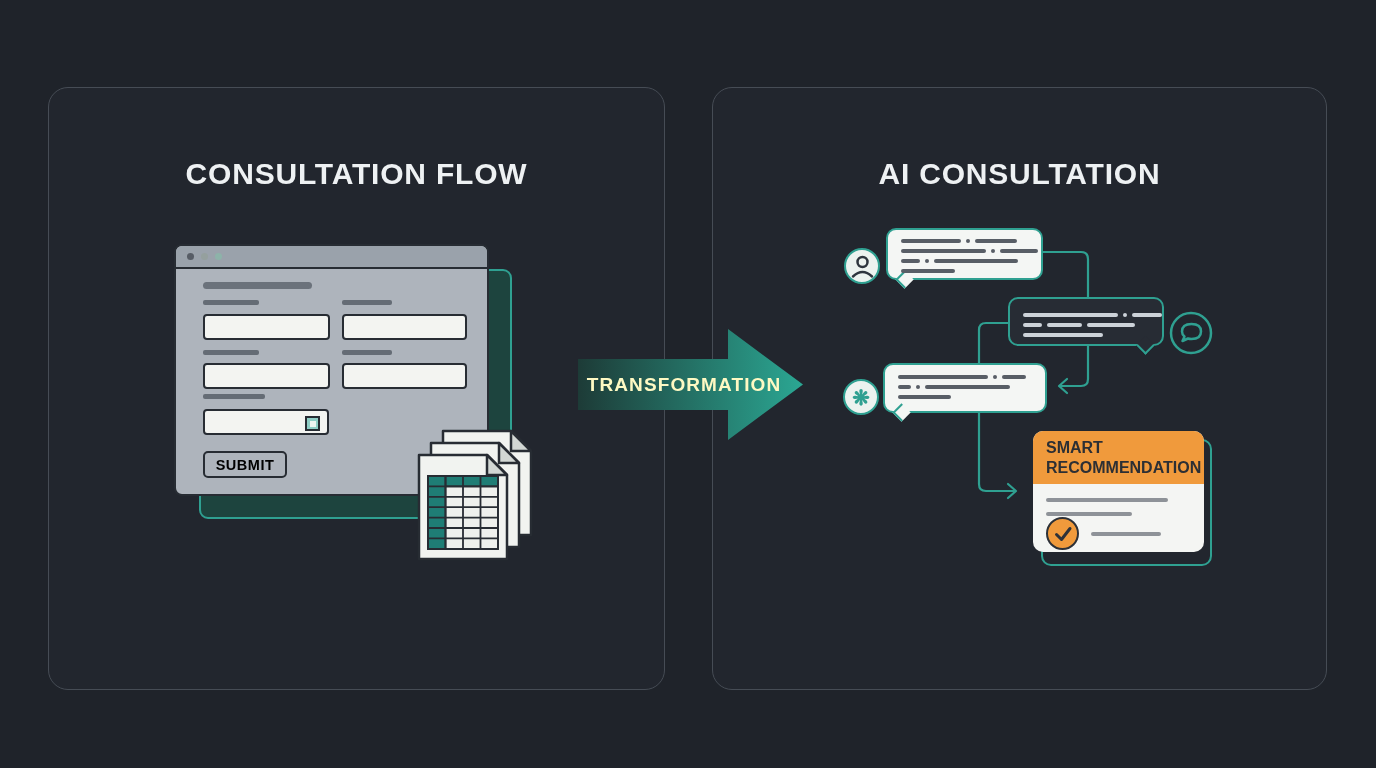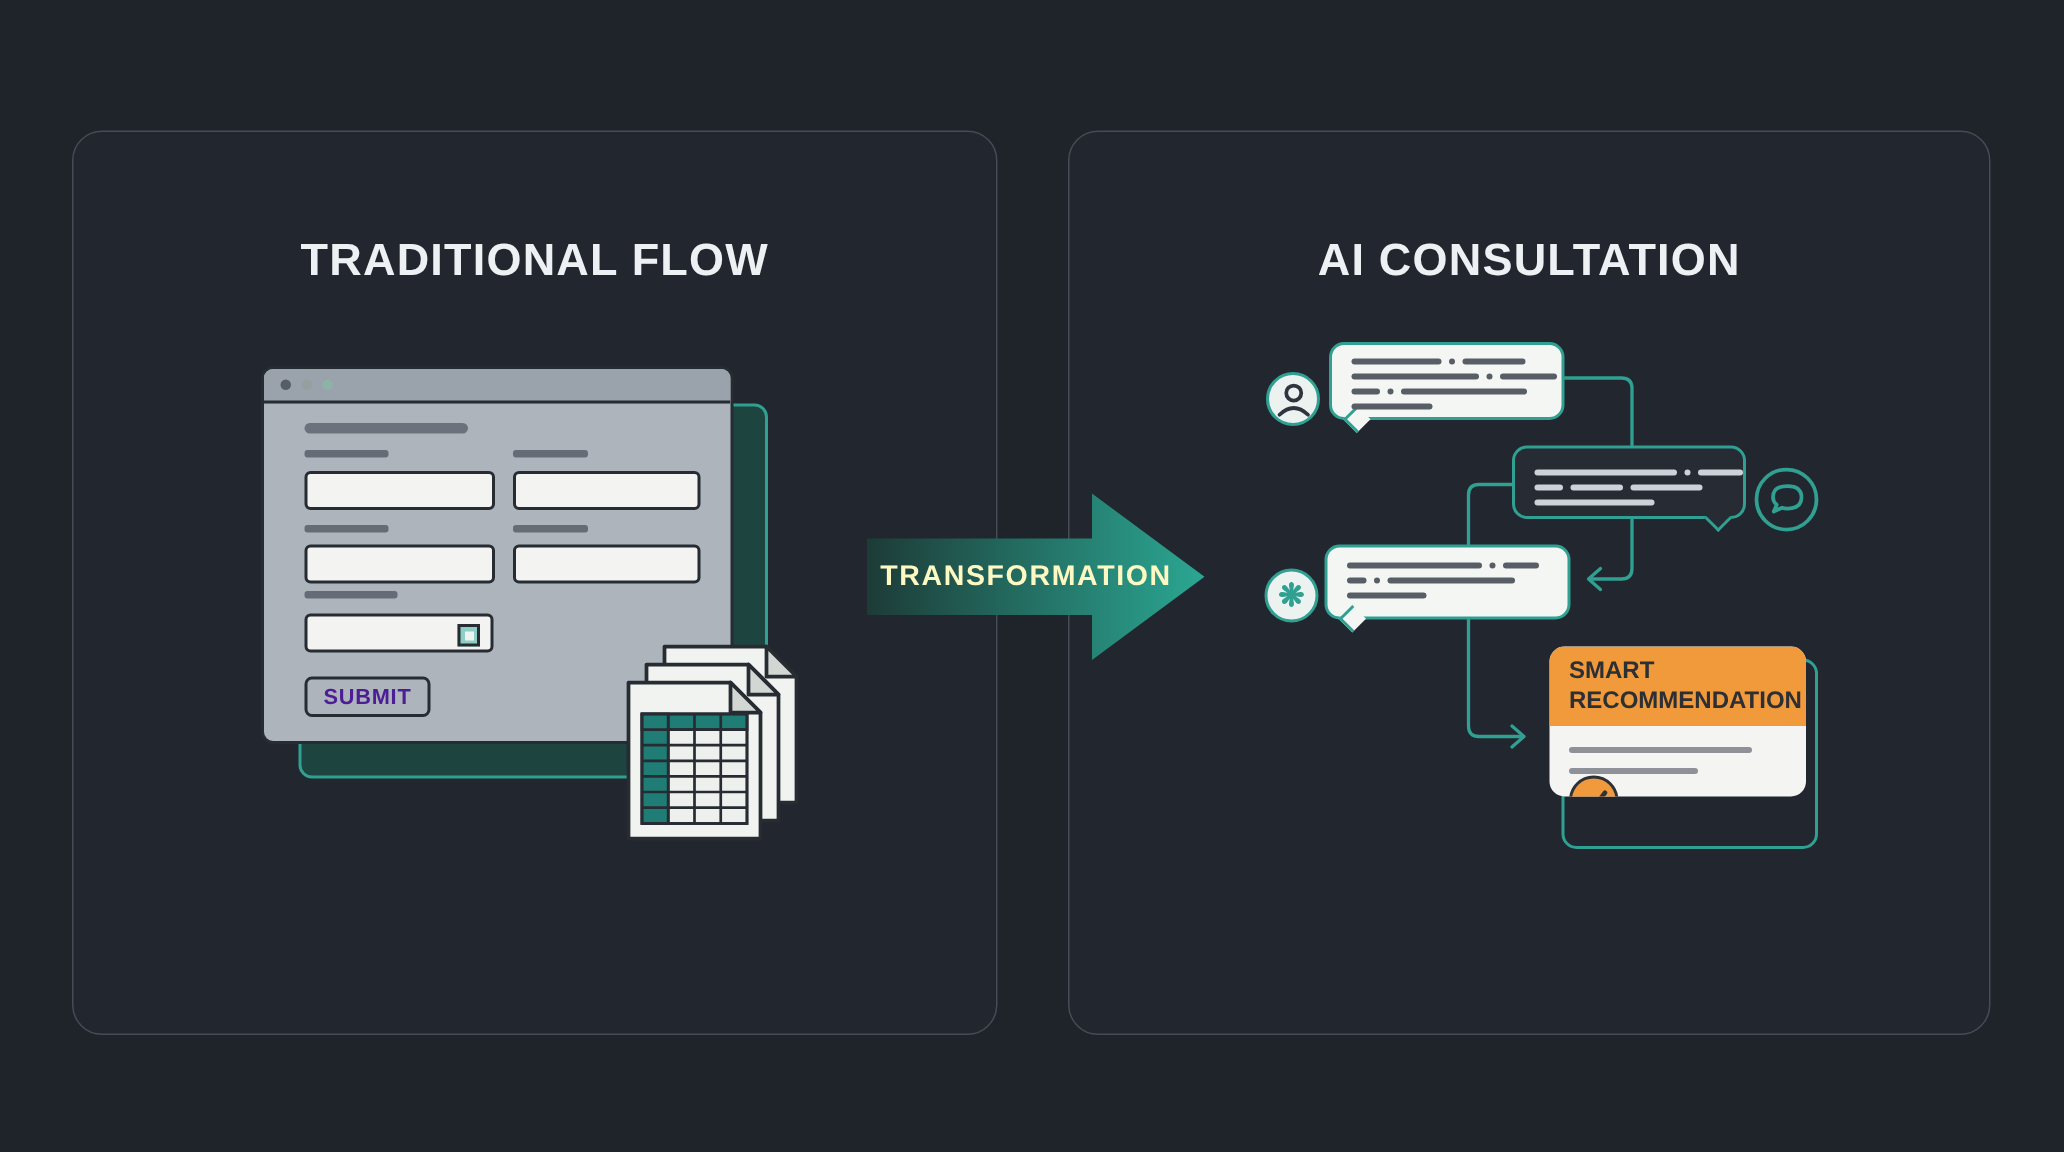--- a/index.html
+++ b/index.html
@@ -56,21 +56,21 @@
   .checkbox {
     position:absolute; right:7px; top:5px; width:15px; height:15px;
     border:2px solid #272c33; background:#8fcec6;
     display:flex; align-items:center; justify-content:center;
   }
   .checkbox i { display:block; width:6px; height:6px; background:#eef4f1; }
   .submit-btn {
     position:absolute; left:27px; top:205px; width:84px; height:27px;
     background:transparent; border:2px solid #272c33; border-radius:5px;
     font-family:"Liberation Sans", sans-serif;
-    font-size:14.5px; font-weight:700; letter-spacing:0.5px; color:#4c1d95;
+    font-size:14.5px; font-weight:700; letter-spacing:0.5px; color:#000000;
     cursor:pointer;
   }
   .docs { position:absolute; left:365px; top:340px; }
 
   
   .arrow-wrap { position:absolute; left:573px; top:326px; width:235px; height:118px; z-index:5; }
   .arrow-label {
     position:absolute; left:0; top:0; width:222px; height:118px;
     display:flex; align-items:center; justify-content:center;
     font-size:19px; font-weight:700; letter-spacing:1.1px; color:#fef9c3;
@@ -99,40 +99,40 @@
   .ln { height:3.5px; border-radius:2px; background:#585e66; }
   .ln.dotseg { width:4px; }
   .bubble.dark .ln { background:#ccd2d8; }
   .chat-circle { position:absolute; left:455px; top:222px; }
 
   .card-shadow {
     position:absolute; left:328px; top:351px; width:171px; height:127px;
     border:2px solid #2fa091; border-radius:10px;
   }
   .rec-card {
-    position:absolute; left:320px; top:343px; width:171px; height:100px;
+    position:absolute; left:320px; top:343px; width:171px; height:121px;
     border-radius:10px; background:#f4f5f3; overflow:hidden; z-index:2;
   }
   .rec-header {
     width:100%; height:53px; background:#f09a3c;
     display:flex; align-items:center; padding:0 13px;
     font-size:16px; line-height:20px; font-weight:700; color:#2c2f34;
   }
   .rec-line { position:absolute; height:3.5px; background:#8e9298; border-radius:2px; }
   .check-circle {
     position:absolute; left:13px; top:86px; width:33px; height:33px;
     border-radius:50%; background:#f09a3c; border:2.5px solid #2d3138;
     display:flex; align-items:center; justify-content:center;
   }
 </style>
 </head>
 <body>
 
 <section class="panel left">
-  <h2 class="panel-title">TRADITIONAL FLOW</h2>
+  <h2 class="panel-title">CONSULTATION FLOW</h2>
 
   <div class="win-shadow"></div>
 
   <div class="browser-window">
     <div class="titlebar">
       <span class="dot d1"></span>
       <span class="dot d2"></span>
       <span class="dot d3"></span>
     </div>
     <div class="win-title-line"></div>

